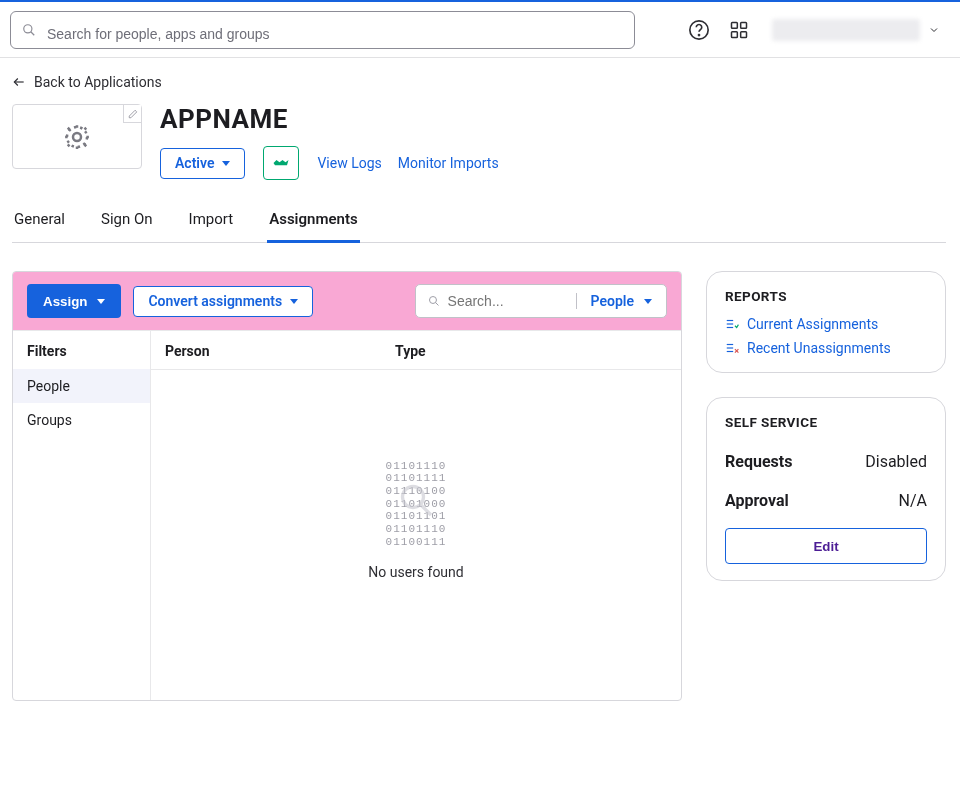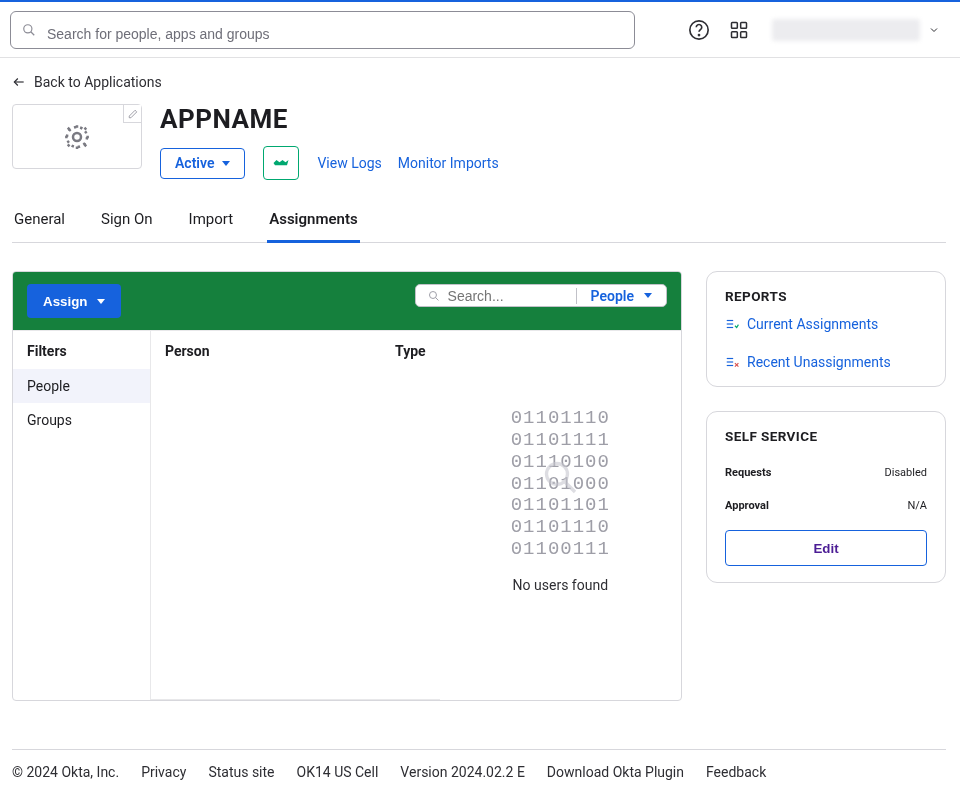--- a/index.html
+++ b/index.html
@@ -38,56 +38,56 @@
   
   .tabs { display:flex; gap: 32px; border-bottom:1px solid #d7d7dc; margin-bottom: 28px; }
   .tab { padding: 8px 2px 12px 2px; font-size:15px; color:#1d1d21; cursor:pointer; }
   .tab.active { font-weight:600; border-bottom: 3px solid #1662dd; margin-bottom:-1px; }
 
   
   .layout { display:flex; gap: 24px; align-items:flex-start; }
   .panel-left { flex:1; border:1px solid #d7d7dc; border-radius:4px; overflow:hidden; min-height: 430px; display:flex; flex-direction:column; }
   .panel-right { width: 240px; display:flex; flex-direction:column; gap: 24px; }
 
-  .action-bar { display:flex; align-items:flex-start; gap:12px; padding:12px 14px; background:#15803d; border-bottom:1px solid #e8e8ea; }
+  .action-bar { display:flex; align-items:center; gap:12px; padding:12px 14px; background:#f9a8d4; border-bottom:1px solid #e8e8ea; }
   .btn-primary { display:inline-flex; align-items:center; gap:10px; height:34px; padding:0 16px; background:#1662dd; color:#fff; font-weight:600; border:none; border-radius:4px; cursor:pointer; }
   .btn-primary .chevron-down { border-top-color:#fff; }
   .action-bar .spacer { flex:1; }
 
-  .search-combo { display:flex; align-items:center; border:1px solid #c1c1c8; border-radius:5px; overflow:hidden; background:#fff; height:23px;margin-left:33px; }
+  .search-combo { display:flex; align-items:center; border:1px solid #c1c1c8; border-radius:5px; overflow:hidden; background:#fff; height:34px;margin-left:33px; }
   .search-combo .search-part { display:flex; align-items:center; gap:8px; padding:0 12px; width:160px; }
   .search-combo input { border:none; outline:none; width:100%; font-size:14px; }
   .search-combo .dd-part { display:flex; align-items:center; gap:10px; padding:0 14px; border-left:1px solid #c1c1c8; color:#1662dd; font-weight:600; cursor:pointer; }
   .search-combo .dd-part .chevron-down { border-top-color:#1662dd; }
 
   .content-row { display:flex; flex:1; min-height:360px; }
   .filters-col { width:138px; border-right:1px solid #e8e8ea; }
   .filters-title { font-weight:700; padding:12px 14px 10px; }
   .filter-item { padding:9px 14px; cursor:pointer; }
   .filter-item.selected { background:#f2f3fb; }
 
-  .table-area { flex:1; display:flex; flex-direction:row; }
+  .table-area { flex:1; display:flex; flex-direction:column; }
   .thead { display:flex; padding:12px 14px 10px; font-weight:700; border-bottom:1px solid #e8e8ea; }
   .th-person { flex:0 0 230px; }
   .th-type { flex:1; }
   .empty-state { flex:1; display:flex; flex-direction:column; align-items:center; justify-content:center; gap: 16px; color:#2e2e33; padding: 30px 0 60px; }
-  .binary-art { color:#9e9ea7; font-family: "Courier New", monospace; font-size:19px; line-height:1.15; letter-spacing:1px; text-align:center; position:relative; }
+  .binary-art { color:#9e9ea7; font-family: "Courier New", monospace; font-size:11px; line-height:1.15; letter-spacing:1px; text-align:center; position:relative; }
   .binary-art .mag { position:absolute; left:50%; top:45%; transform:translate(-50%,-50%); opacity:.6; }
 
   
-  .card { border:1px solid #d7d7dc; border-radius:11px; padding:16px 18px; }
+  .card { border:1px solid #d7d7dc; border-radius:16px; padding:16px 18px; }
   .card-title { font-weight:700; letter-spacing:.4px; margin-bottom: 12px; font-size:13.5px; }
-  .report-link { display:flex; align-items:center; gap:8px; color:#1662dd; cursor:pointer; margin-bottom:22px; }
+  .report-link { display:flex; align-items:center; gap:8px; color:#1662dd; cursor:pointer; margin-bottom:8px; }
   .report-link:last-child { margin-bottom: 0; }
   .report-link svg { flex-shrink:0; }
 
   .self-service-msg { border-left: 4px solid #c69100; padding: 4px 0 4px 14px; margin-bottom: 16px; }
   .self-service-msg .msg-text { font-size:14.5px; line-height:1.35; }
   .self-service-msg .settings-link { display:block; margin-top:4px; color:#6e6e78; cursor:pointer; }
-  .kv-row { display:flex; justify-content:space-between; padding: 10px 0; font-size:11px; }
+  .kv-row { display:flex; justify-content:space-between; padding: 10px 0; font-size:16px; }
   .kv-row .k { font-weight:700; }
   .edit-btn { width:100%; height:36px; border:1px solid #1662dd; color:#4c1d95; background:#fff; border-radius:4px; font-weight:600; cursor:pointer; margin-top:8px; }
 
   
   .footer { border-top:1px solid #d7d7dc; margin-top: 48px; padding: 14px 0 0; display:flex; gap: 22px; font-size:14px; color:#2e2e33; }
   .footer .copy { color:#2e2e33; }
   .footer span { cursor:pointer; }
 </style>
 </head>
 <body>
@@ -173,20 +173,24 @@
     <div class="tab active">Assignments</div>
   </div>
 
   <div class="layout">
     <div class="panel-left">
       <div class="action-bar">
         <button class="btn-primary">
           <span>Assign</span>
           <span class="chevron-down"></span>
         </button>
+        <div class="btn-outline">
+          <span>Convert assignments</span>
+          <span class="chevron-down"></span>
+        </div>
         <div class="spacer"></div>
         <div class="search-combo">
           <div class="search-part">
             <svg width="14" height="14" viewBox="0 0 24 24" fill="none" stroke="#9e9ea7" stroke-width="2">
                 <circle cx="10" cy="10" r="7"></circle>
                 <line x1="21" y1="21" x2="15" y2="15"></line>
               </svg>
             <input placeholder="Search..." style="">
           </div>
           <div class="dd-part">
@@ -260,22 +264,13 @@
         </div>
         <div class="kv-row">
           <span class="k">Approval</span>
           <span>N/A</span>
         </div>
         <button class="edit-btn">Edit</button>
       </div>
     </div>
   </div>
 
-  <div class="footer">
-    <span class="copy">© 2024 Okta, Inc.</span>
-    <span>Privacy</span>
-    <span>Status site</span>
-    <span>OK14 US Cell</span>
-    <span>Version 2024.02.2 E</span>
-    <span>Download Okta Plugin</span>
-    <span>Feedback</span>
-  </div>
 </div>
 
 </body></html>

